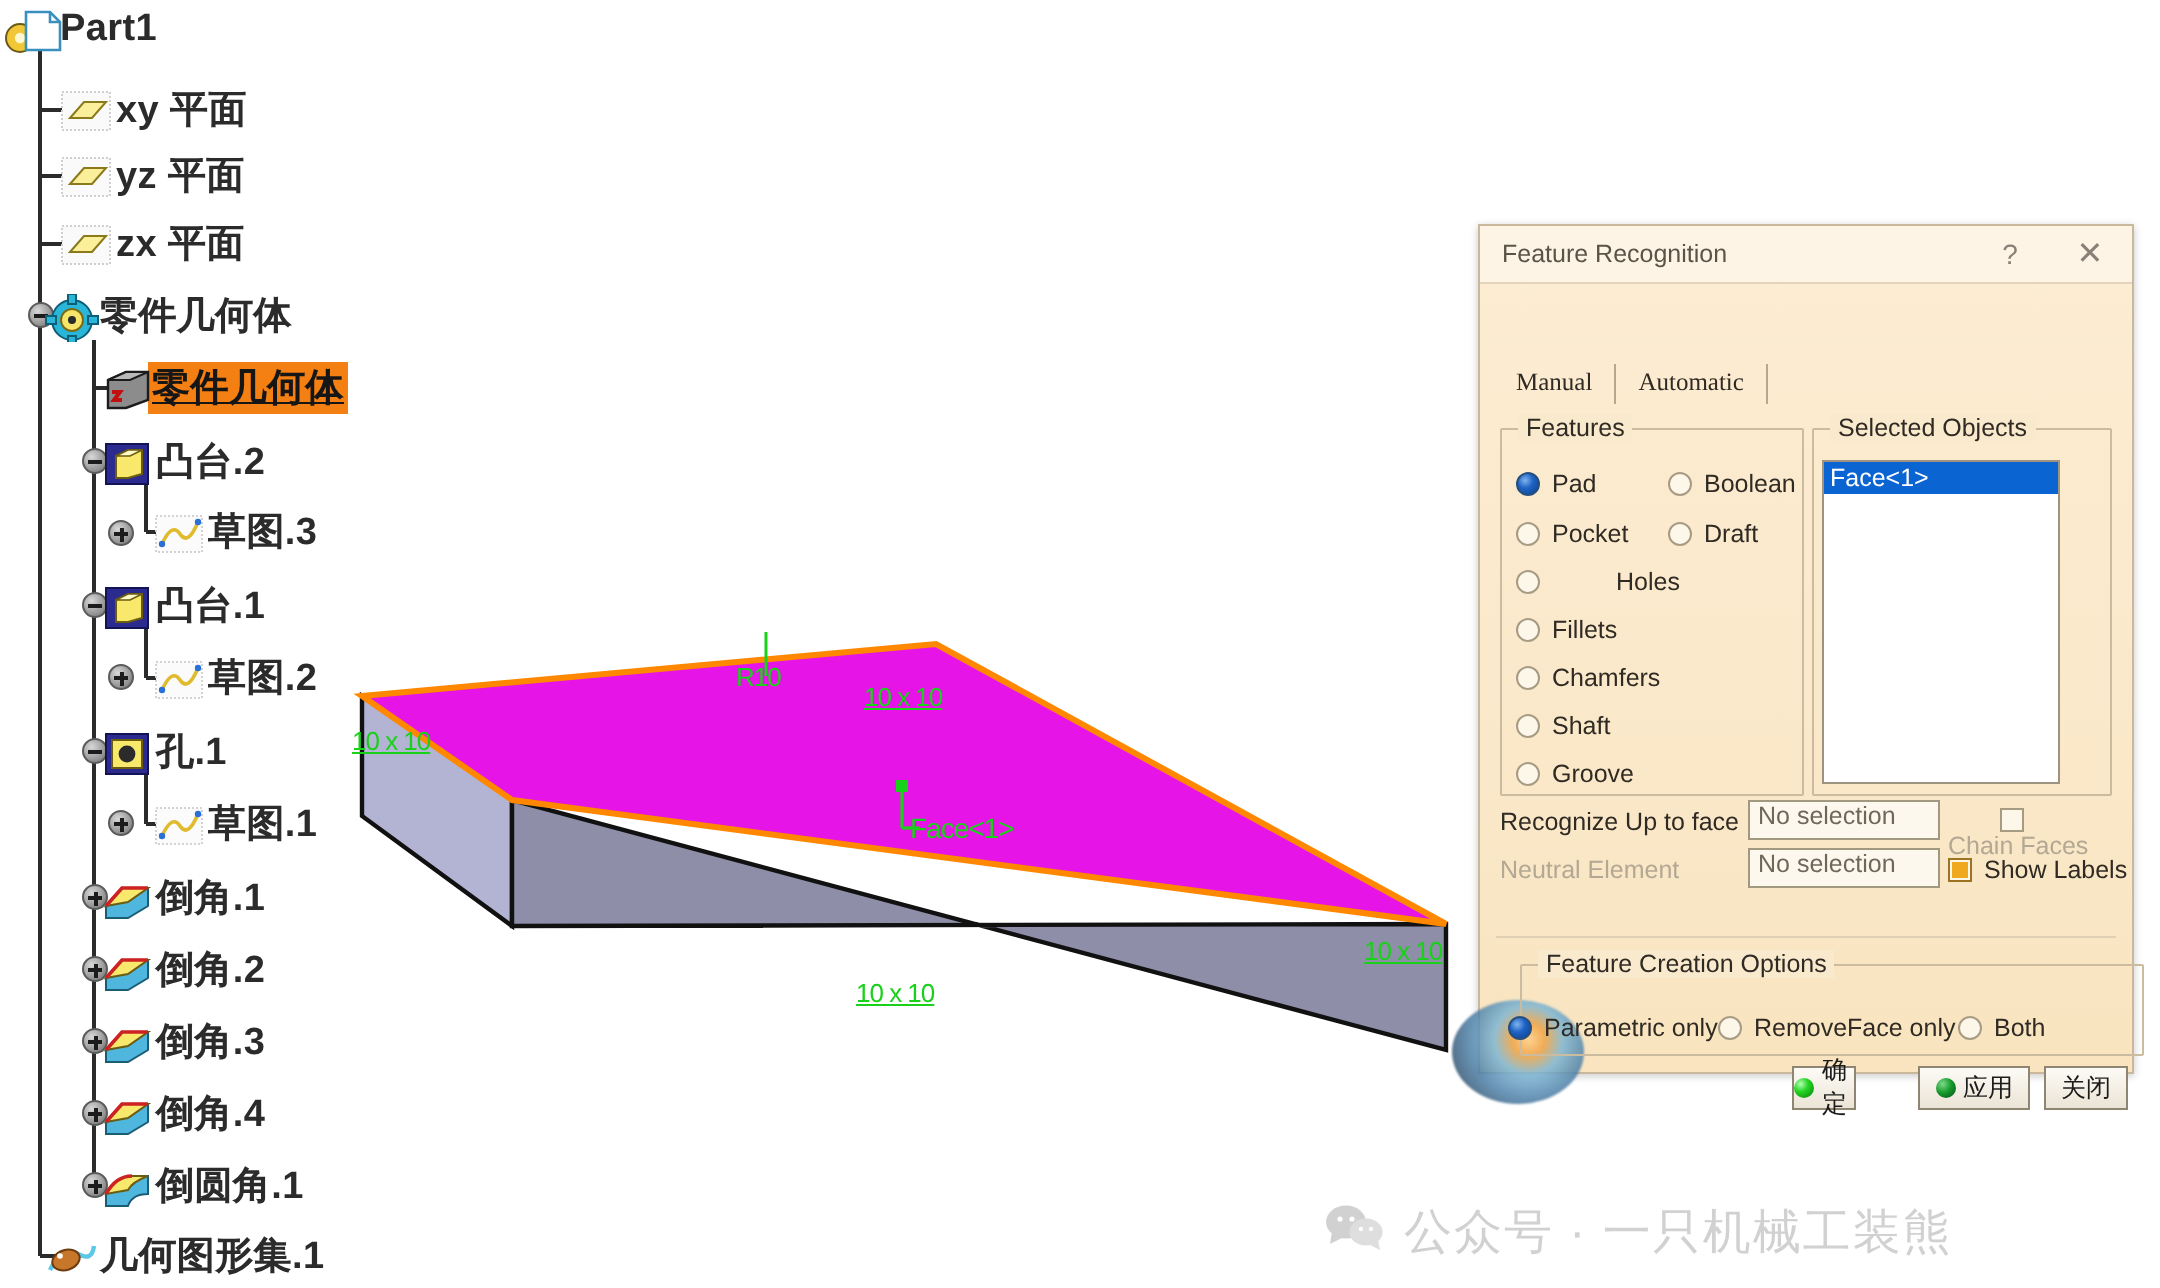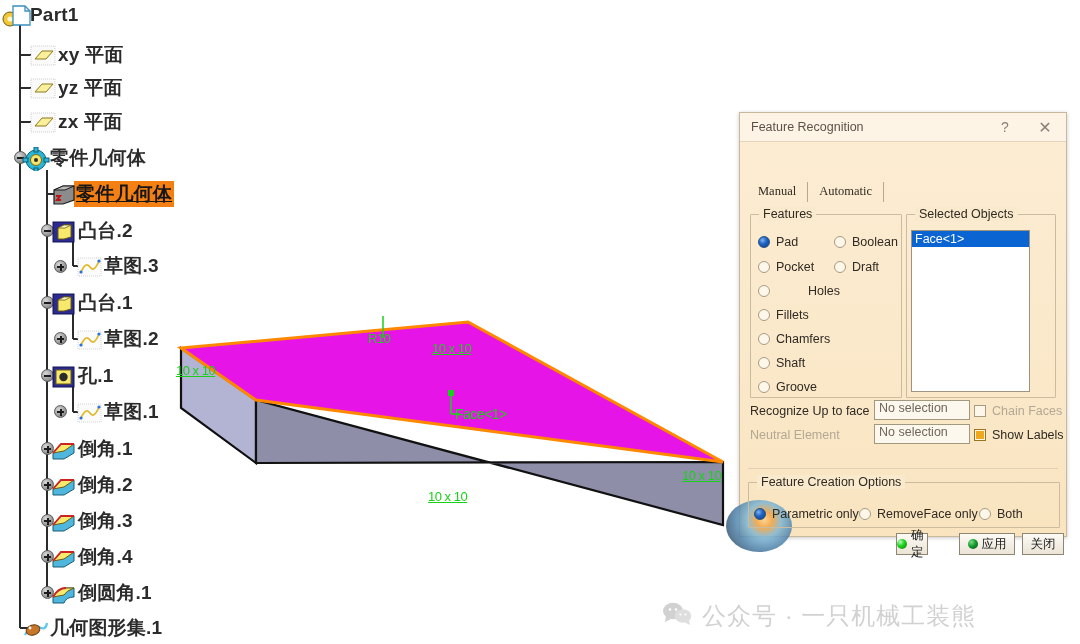--- a/index.html
+++ b/index.html
@@ -237,21 +237,21 @@
     background: #fdf7ea;
     margin-right: 6px;
     flex: 0 0 12px;
     box-sizing: border-box;
   }
   .cbox.on {
     background: #f0a81e;
     border: 1px solid #9c7320;
     box-shadow: inset 0 0 0 1px #fdf7ea;
   }
-  .dim-text { color: #b3a894; }
+  .dim-text { color: #b3a894; flex-direction: column; }
   .norm-text { color: #2f2a23; }
 
   
   #selected-list {
     position: absolute;
     background: #ffffff;
     border: 1px solid #9e937e;
     overflow: hidden;
   }
   .list-item {
@@ -683,21 +683,21 @@
     <div class="field" style="left:134px; top:282px; width:96px; height:20px;">
       <span>No selection</span>
     </div>
     <div class="check-row norm-text" style="left:234px; top:286px;">
       <span class="cbox on"></span>
       <span>Show Labels</span>
     </div>
 
     <div style="position:absolute; left:8px; top:326px; width:310px; height:1px; background:#e0cfb2;"></div>
 
-    <div class="groupbox" style="left:8px; top:340px; width:310px; height:44px;">
+    <div class="groupbox" style="left:20px; top:340px; width:310px; height:44px;">
       <span class="group-title">Feature Creation Options</span>
     </div>
     <div class="radio-row" style="left:14px; top:365px;">
       <span class="radio on"></span>
       <span>Parametric only</span>
     </div>
     <div class="radio-row" style="left:119px; top:365px;">
       <span class="radio"></span>
       <span>RemoveFace only</span>
     </div>

